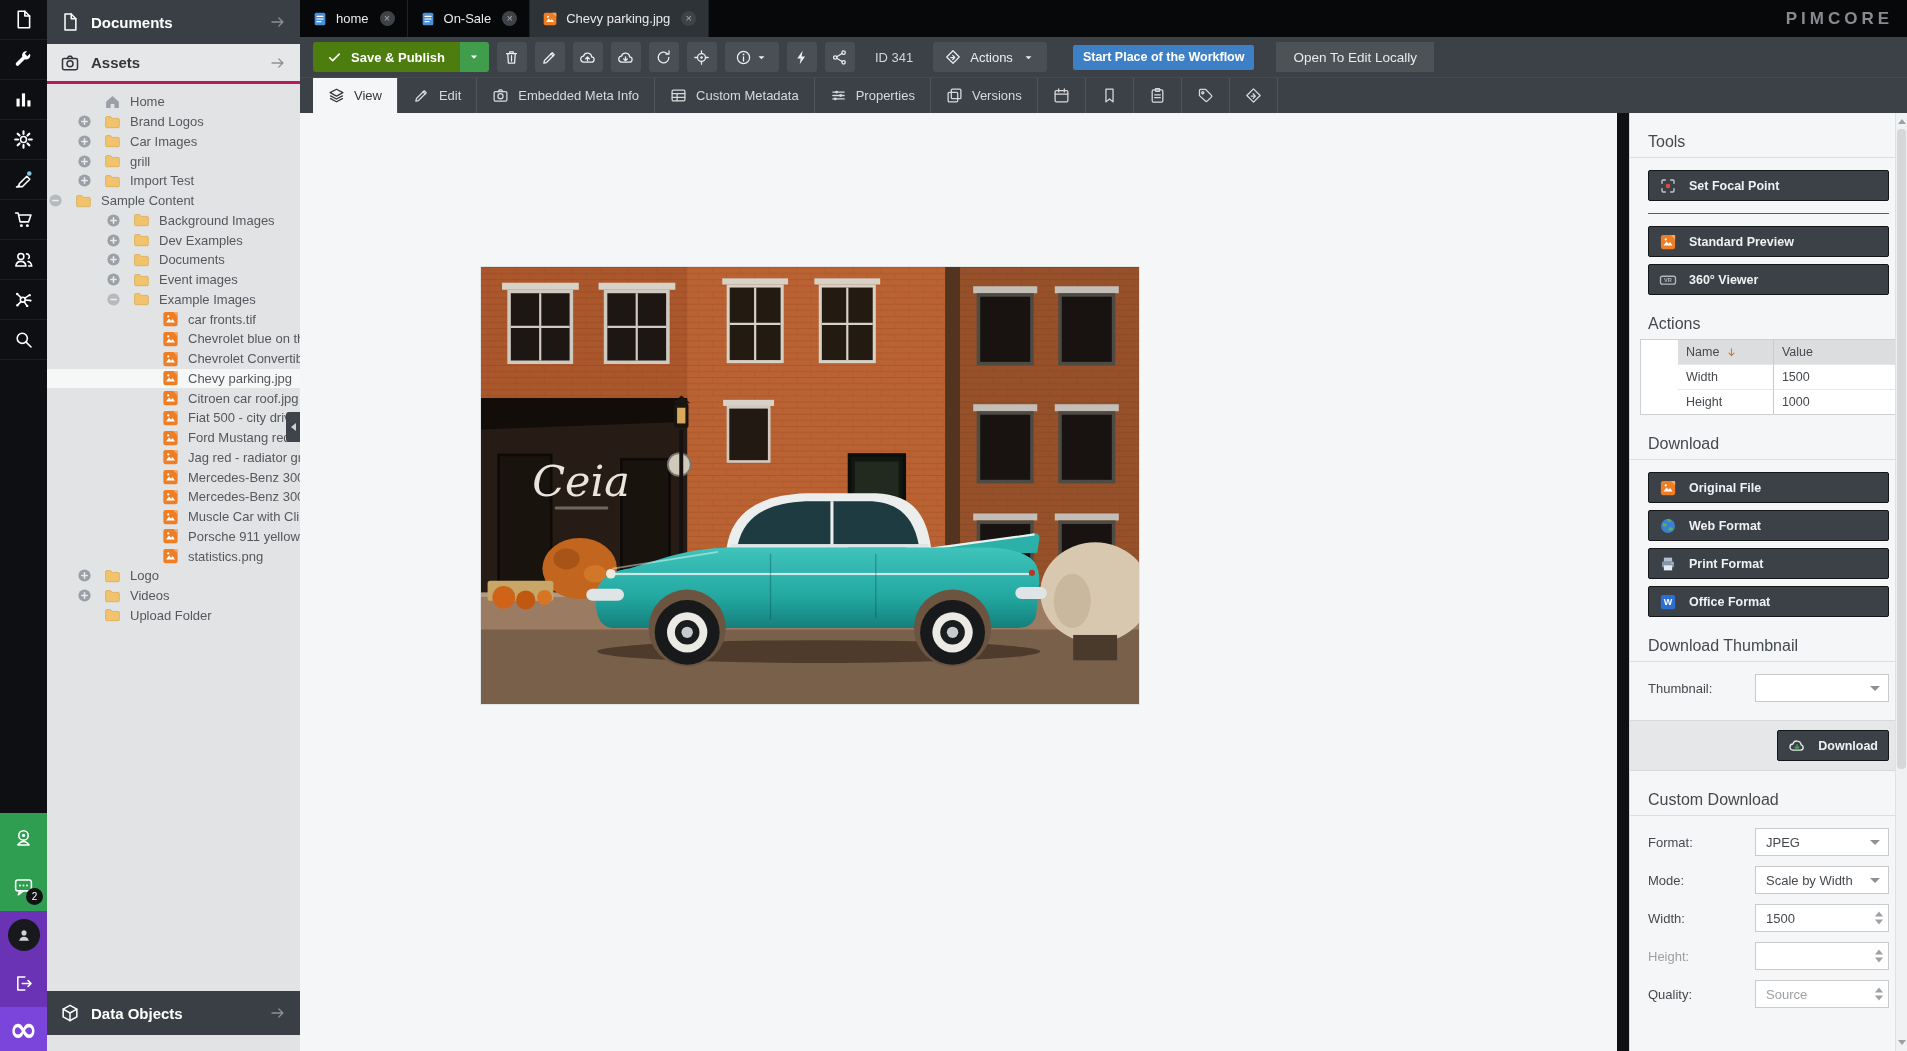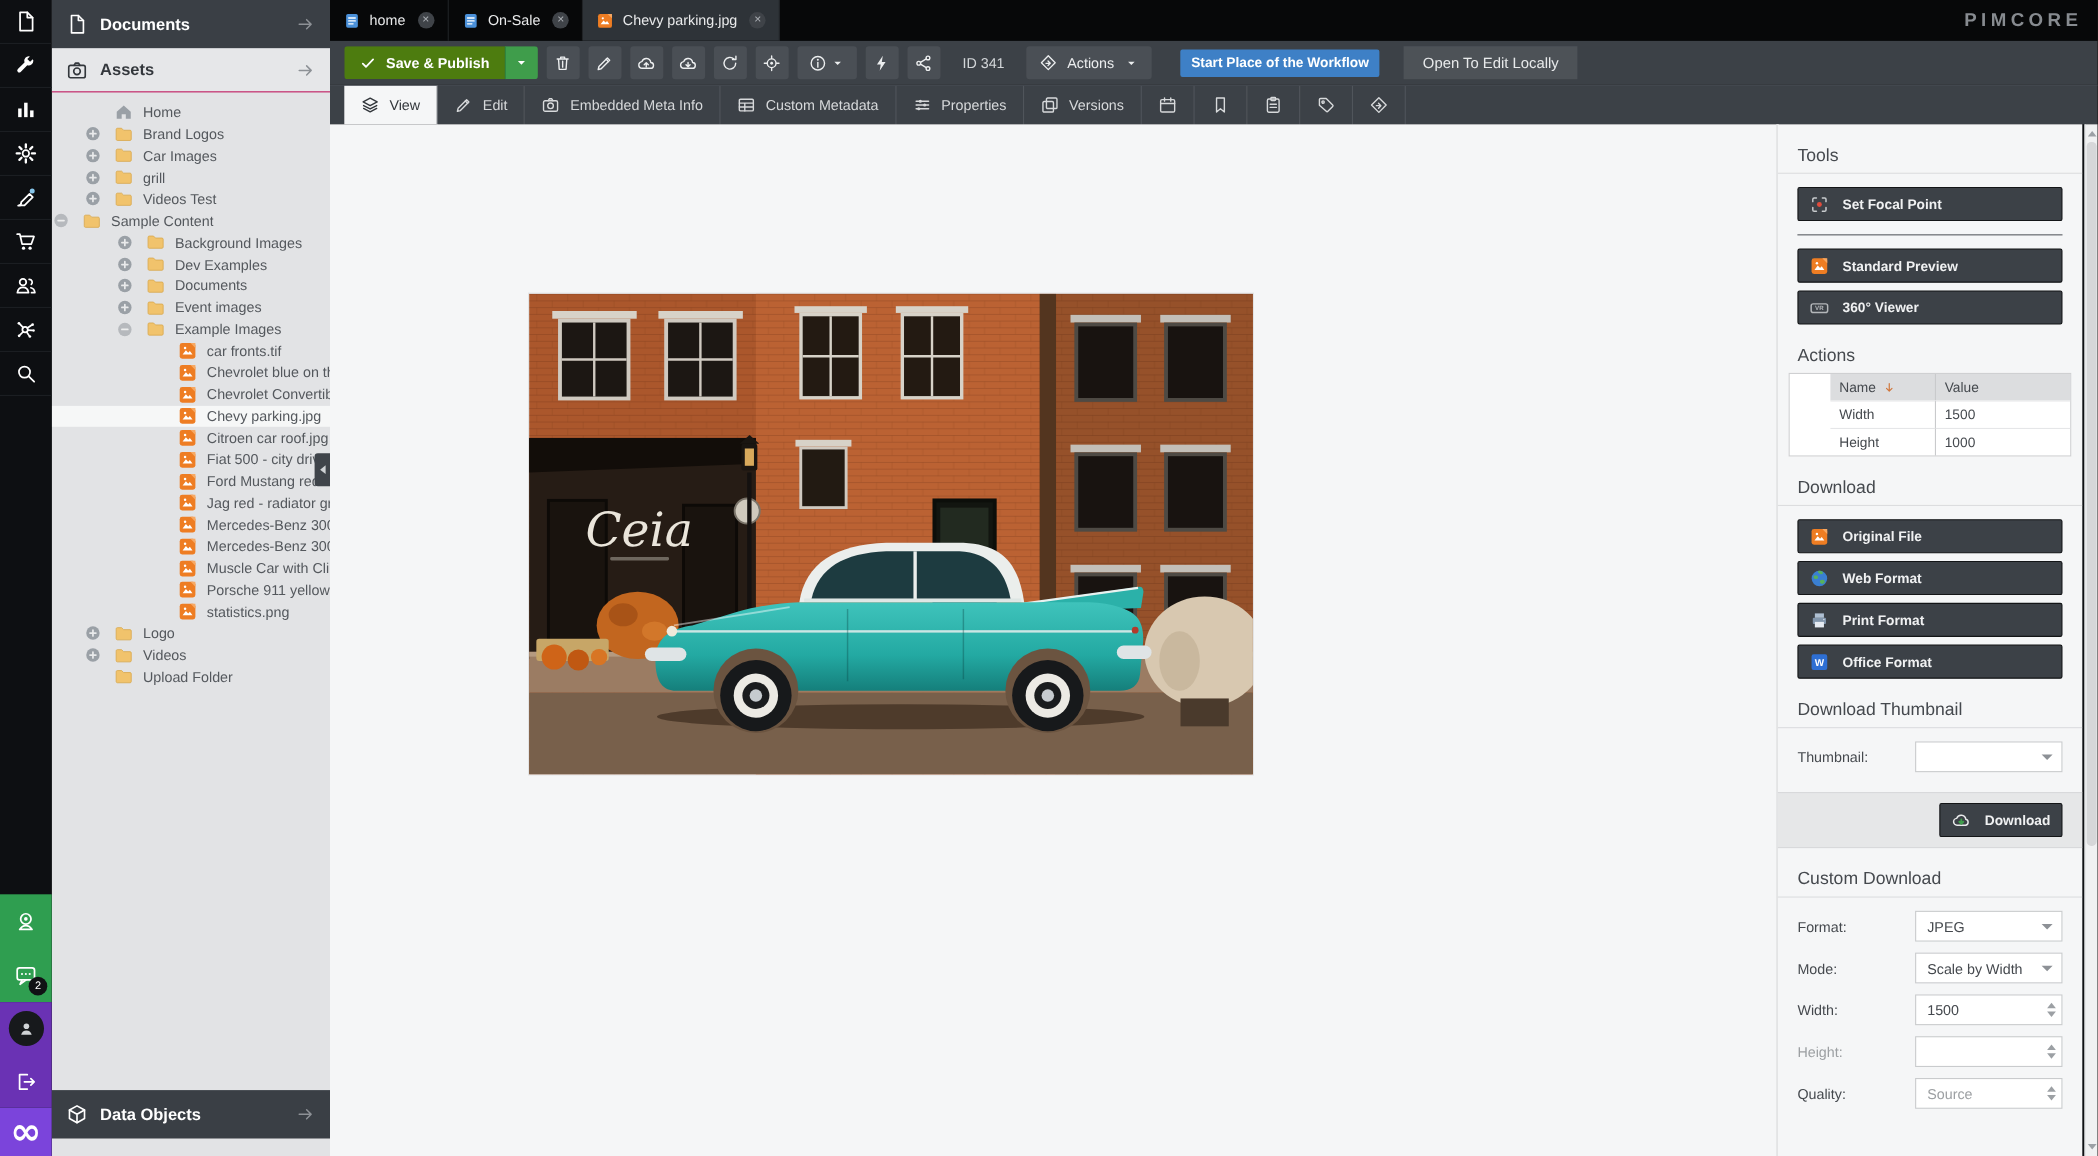--- a/index.html
+++ b/index.html
@@ -30,21 +30,21 @@
     line-height:40px; }
 
   
   .left-panel { position:absolute; left:47px; top:0; width:253px; height:100%;
     background:#e2e3e5; z-index:4; }
   .panel-header { height:42px; display:flex; align-items:center; gap:11px; padding:0 13px;
     font-weight:bold; font-size:15px; cursor:pointer; }
   .panel-header .ic { width:20px; height:20px; }
   .panel-header.dark { background:#3a3f45; color:#fff; height:44px; }
   .panel-header.light { background:#e6e7e9; color:#33373c; height:40px;
-    border-bottom:1px solid #be185d; }
+    border-bottom:3px solid #be185d; }
   .ph-arrow { margin-left:auto; color:#8d9196; display:flex; }
   .ph-arrow .ic { width:18px; height:18px; }
   .panel-header.bottom { position:absolute; bottom:16px; left:0; right:0; height:44px; }
 
   .tree { position:absolute; top:84px; bottom:60px; left:0; right:0; overflow:hidden;
     padding-top:8px; }
   .tree-row { height:19.75px; display:flex; align-items:center; font-size:13px; color:#54585d;
     white-space:nowrap; overflow:hidden; cursor:pointer; }
   .tree-row.selected { background:#f6f7f7; }
   .expander { width:17px; height:17px; flex:0 0 17px; margin-right:10px; display:flex; }
@@ -114,21 +114,21 @@
   .etab .ic { width:17px; height:17px; }
   .etab.active { background:#f5f6f7; color:#33373c; }
 
   .content { position:absolute; left:0; top:113px; right:290px; bottom:0; background:#f5f6f7;
     overflow:hidden; }
   .photo { position:absolute; left:181px; top:154px; width:658px; height:437px; margin:0;
     box-shadow:0 0 0 1px rgba(0,0,0,.07); }
   .photo svg { width:100%; height:100%; display:block; }
 
   
-  .right-panel { position:absolute; top:113px; right:14px; width:278px; bottom:0;
+  .right-panel { position:absolute; top:113px; right:0; width:278px; bottom:0;
     background:#f5f6f7; border-left:1px solid #d7d8da; overflow:hidden; font-size:13px; }
   .right-panel h3 { margin:20px 18px 6px 18px; font-size:16px; font-weight:400; color:#45494e; }
   .rp-hr { border:0; border-top:1px solid #dcdddf; margin:0 0 12px 0; }
   .rp-btn { height:31px; background:#3c4147; border:1px solid #131517; border-radius:2px;
     color:#f0f1f2; display:flex; align-items:center; gap:12px; padding:0 10px;
     margin:0 18px 7px 18px; font-size:12.5px; font-weight:bold; cursor:pointer; }
   .rp-btn .ic { width:18px; height:18px; flex:0 0 18px; }
   .tools-divider { border-top:1px solid #595d62; margin:12px 18px 12px 18px; }
   .rp-table { margin:6px 10px 0 10px; border:1px solid #cfd0d2; background:#fff;
     font-size:12.5px; color:#45494e;padding-left:37px; }
@@ -369,21 +369,21 @@
             <svg class="ic " viewBox="0 0 24 24" fill="none" stroke="currentColor" stroke-width="1.8" stroke-linecap="round" stroke-linejoin="round">
               <circle cx="12" cy="12" r="8.6" fill="#9aa0a6" stroke="none"></circle>
               <path d="M12 8.2v7.6M8.2 12h7.6" stroke="#e9eaeb" stroke-width="2.2"></path>
             </svg>
           </span>
           <span class="tree-icon">
             <svg class="ic " viewBox="0 0 24 24" fill="none" stroke="currentColor" stroke-width="1.8" stroke-linecap="round" stroke-linejoin="round">
               <path d="M2.8 6.2c0-.8.6-1.4 1.4-1.4h5.2l2.4 2.4h7.9c.8 0 1.4.6 1.4 1.4v9.6c0 .8-.6 1.4-1.4 1.4H4.2c-.8 0-1.4-.6-1.4-1.4z" fill="#f1c36c" stroke="#d8a94f" stroke-width="1"></path>
             </svg>
           </span>
-          <span class="tree-label">Videos Test</span>
+          <span class="tree-label">Import Test</span>
         </div>
         <div class="tree-row" style="">
           <span class="expander">
             <svg class="ic " viewBox="0 0 24 24" fill="none" stroke="currentColor" stroke-width="1.8" stroke-linecap="round" stroke-linejoin="round">
               <circle cx="12" cy="12" r="8.6" fill="#b6b9bd" stroke="none"></circle>
               <path d="M8.2 12h7.6" stroke="#edeeee" stroke-width="2.2"></path>
             </svg>
           </span>
           <span class="tree-icon">
             <svg class="ic " viewBox="0 0 24 24" fill="none" stroke="currentColor" stroke-width="1.8" stroke-linecap="round" stroke-linejoin="round">

